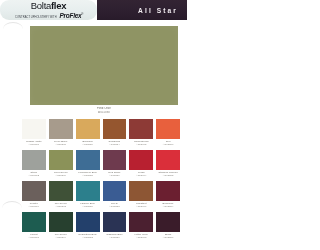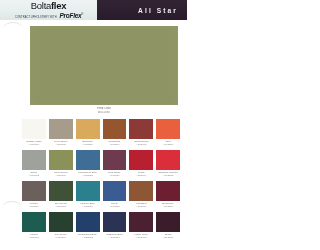--- a/index.html
+++ b/index.html
@@ -24,20 +24,21 @@
     width: 187px;
     height: 20px;
     display: flex;
   }
 
   .header-left {
     width: 97px;
     height: 20px;
     background: linear-gradient(180deg, #eef3f2 0%, #e7eeee 55%, #dfe7e6 100%);
     position: relative;
+    border-radius: 9px;
   }
 
   .brand-block {
     position: absolute;
     left: 50%;
     top: 1px;
     transform: translateX(-50%);
     text-align: center;
     width: 92px;
   }

